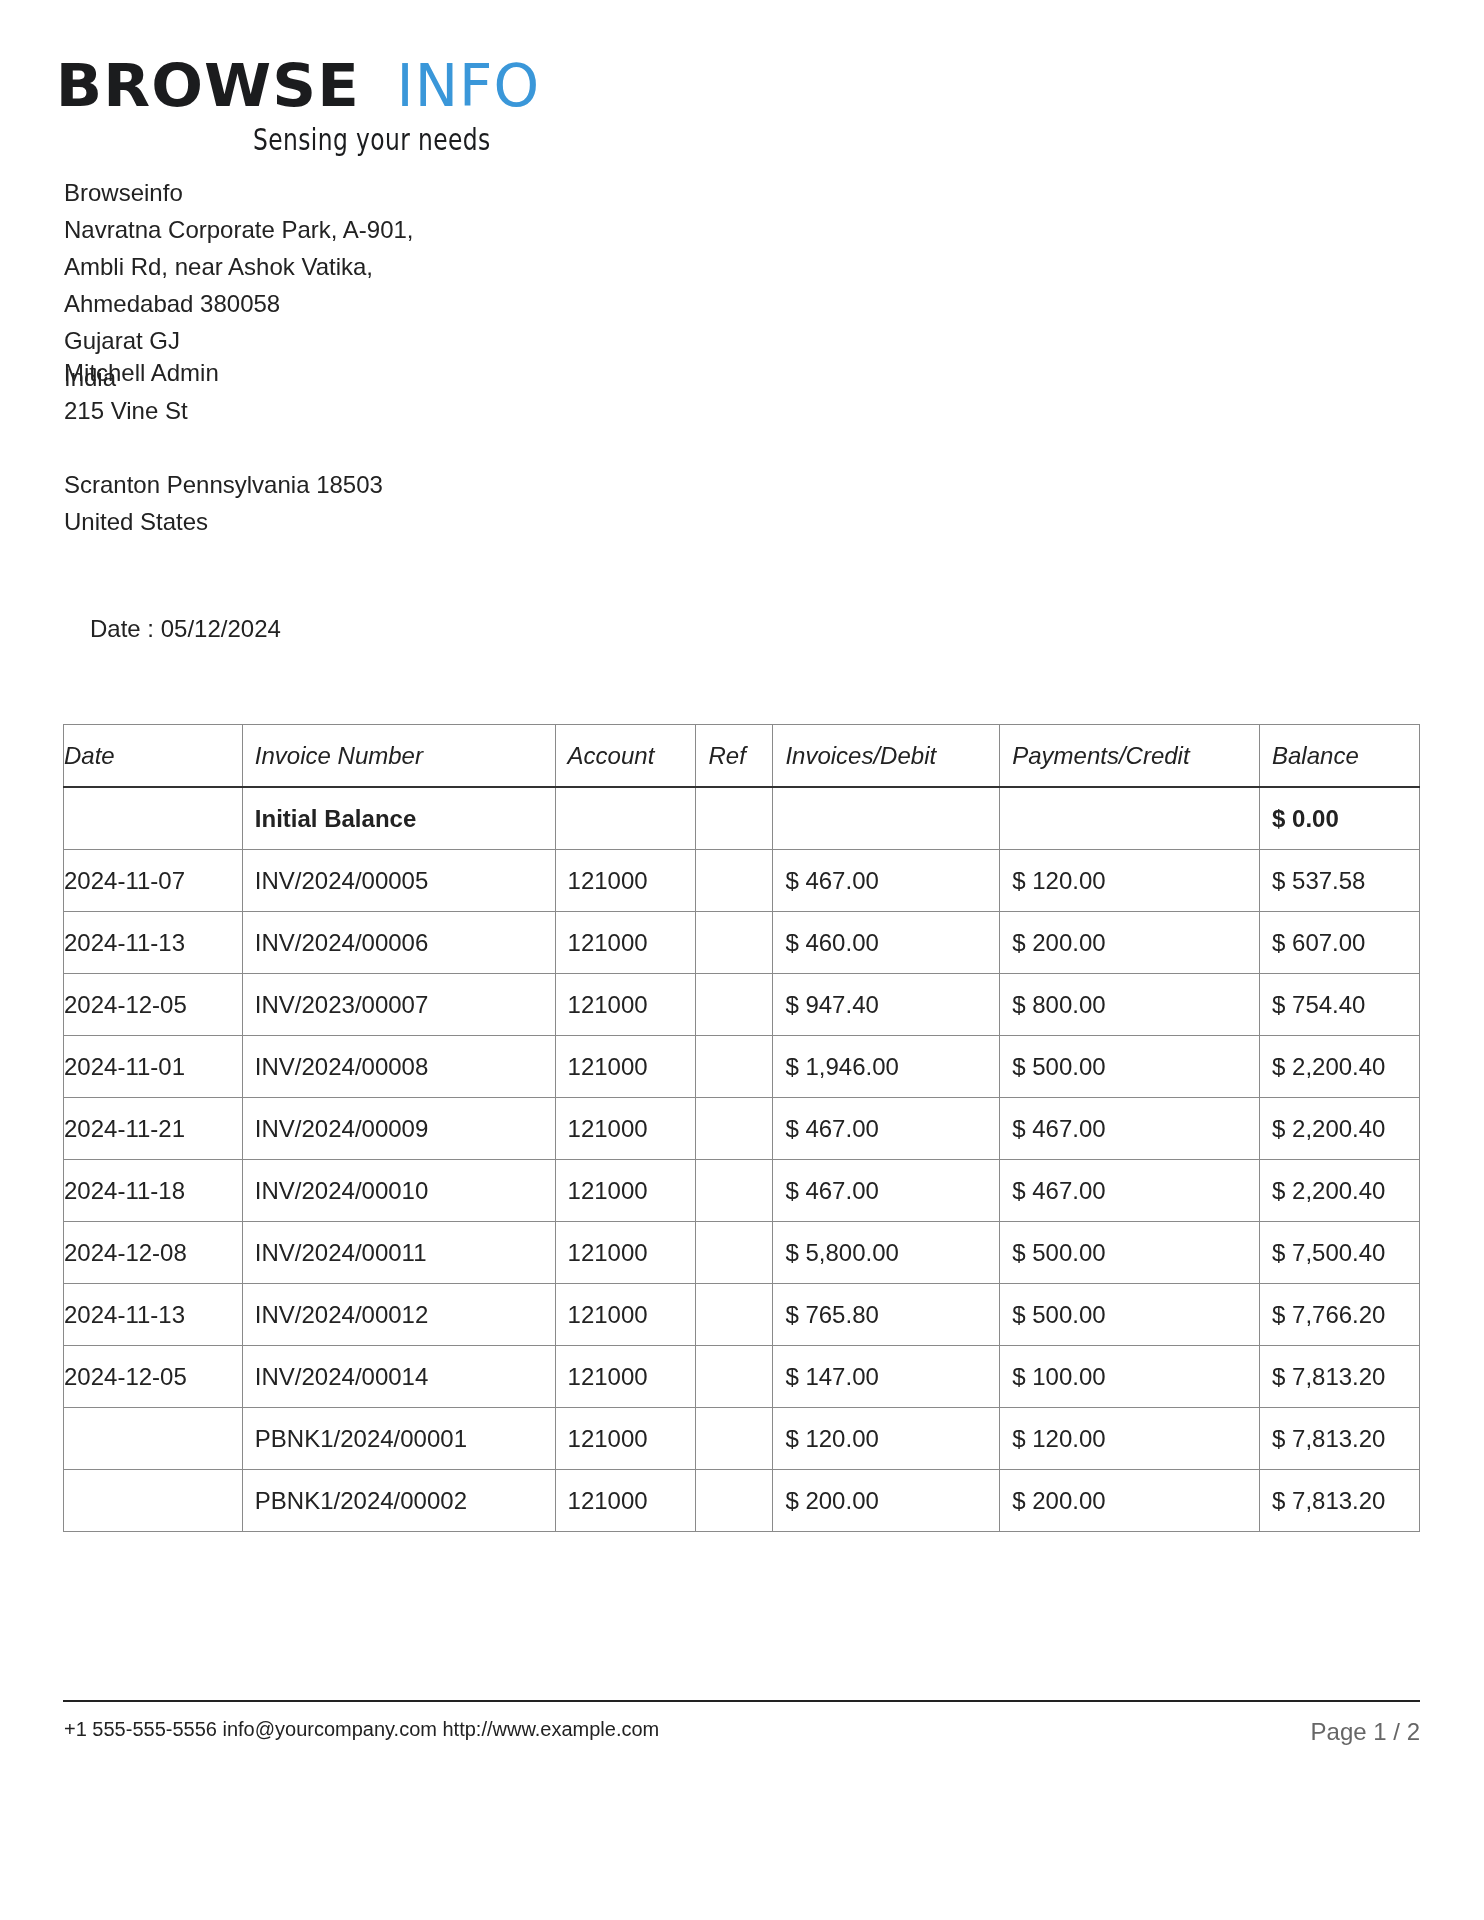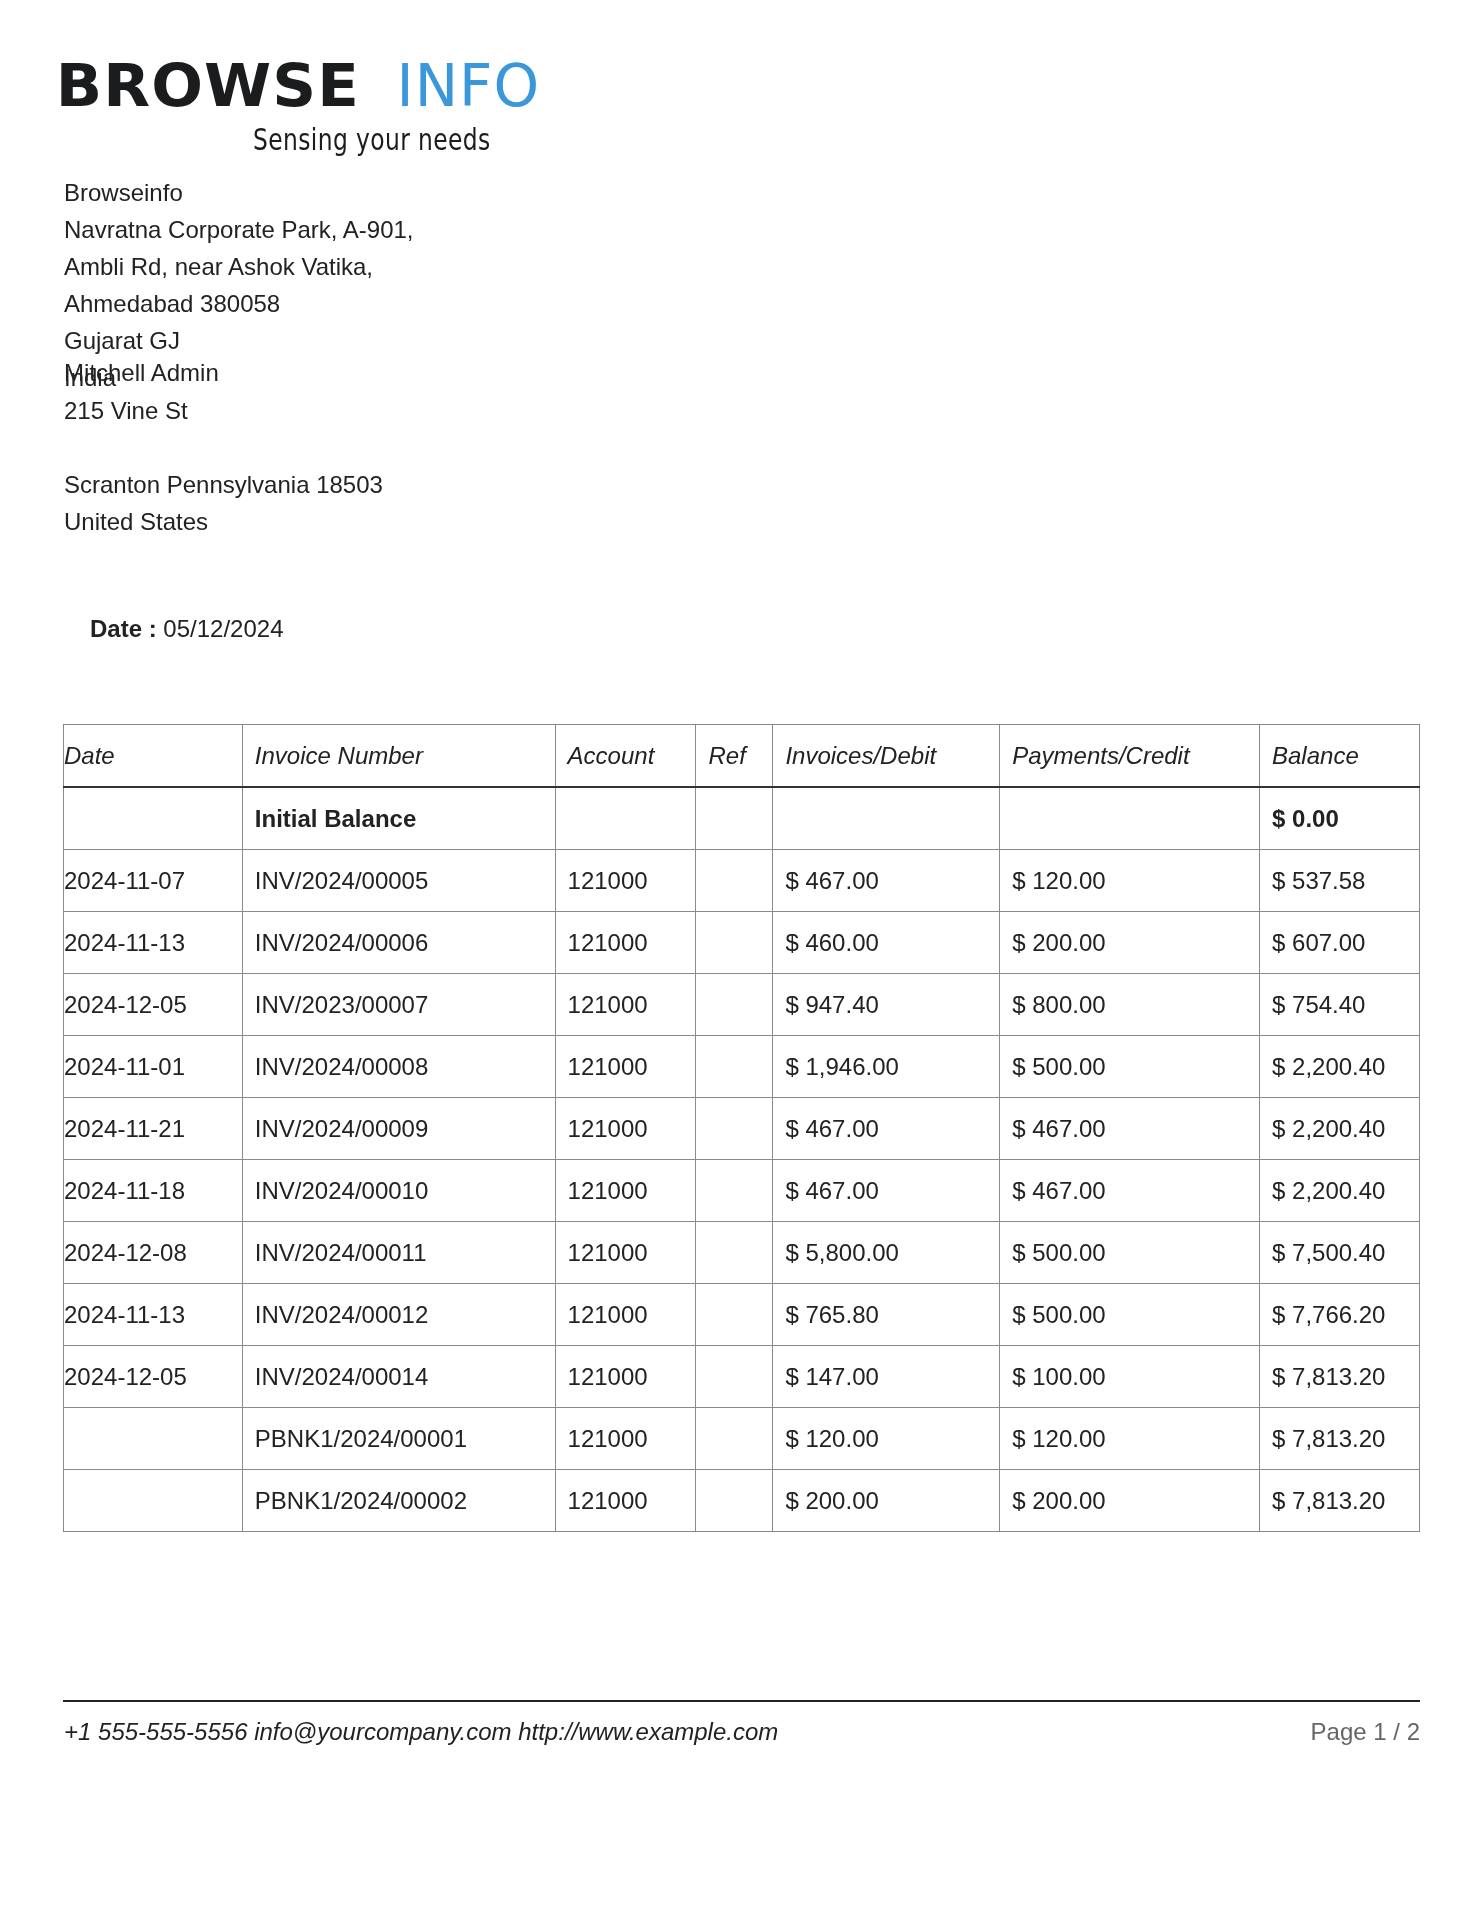--- a/index.html
+++ b/index.html
@@ -10,35 +10,35 @@
   }
   .logo { position: absolute; left: 63px; top: 58px; }
   .logo-word { font-family: "DejaVu Sans", sans-serif; font-size: 58px; letter-spacing: 1px; line-height: 56px; font-weight: normal; white-space: nowrap; }
   .logo-word .dark { color: #1b1c1e; font-weight: bold; transform: scaleX(1.05); display:inline-block; }
   .logo-word .blue { color: #3a97d9; font-weight: normal; display:inline-block;margin-left:44px; }
   .tagline { position: absolute; left: 253px; top: 122px; font-family: "DejaVu Sans", sans-serif; font-size: 30px; color: #1b1c1e; transform: scaleX(0.78); transform-origin: left top; white-space: nowrap; letter-spacing: 0.5px; }
 
   .line { position: absolute; left: 64px; font-size: 24px; line-height: 30px; color: #222; white-space: nowrap; }
 
   .date-row { position: absolute; left: 90px; top: 615px; font-size: 24px; white-space: nowrap; }
-  .date-row .lbl { font-weight: bold; }
+  .date-row .lbl { font-weight: normal; }
 
   table.ledger {
     position: absolute; left: 63px; top: 724px; width: 1357px;
     border-collapse: collapse; font-size: 24px; color: #222;
   }
   table.ledger th, table.ledger td {
     border: 1px solid #8a8a8a; height: 61px; padding: 0 12px; text-align: left; font-weight: normal; vertical-align: middle; white-space: nowrap;
   }
   table.ledger th { border-bottom: 2px solid #333; font-style: italic; }
   table.ledger th:first-child, table.ledger td:first-child { padding-left: 0; }
   table.ledger tr.initial td { font-weight: bold; }
 
   .footer-rule { position: absolute; left: 63px; top: 1700px; width: 1357px; height: 0; border-top: 2px solid #222; }
-  .footer-contact { position: absolute; left: 64px; top: 1718px; font-size: 24px; color: #222; white-space: nowrap; font-style: italic; }
+  .footer-contact { position: absolute; left: 64px; top: 1718px; font-size: 20px; color: #222; white-space: nowrap; }
   .footer-page { position: absolute; right: 64px; top: 1718px; font-size: 24px; color: #666666; white-space: nowrap; }
 </style>
 </head>
 <body>
 
 <div class="logo">
   <div class="logo-word"><span class="dark">BROWSE</span><span class="blue">INFO</span></div>
 </div>
 <div class="tagline">Sensing your needs</div>
 

